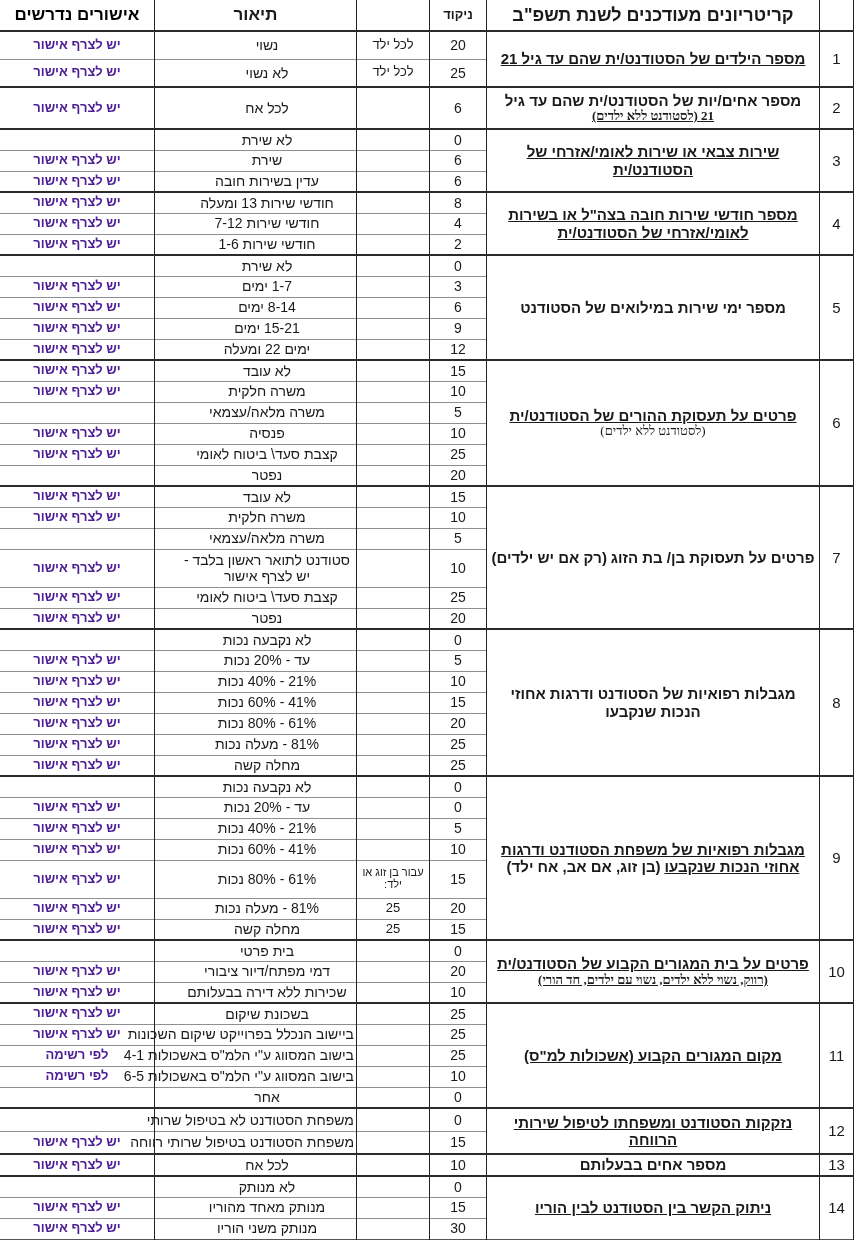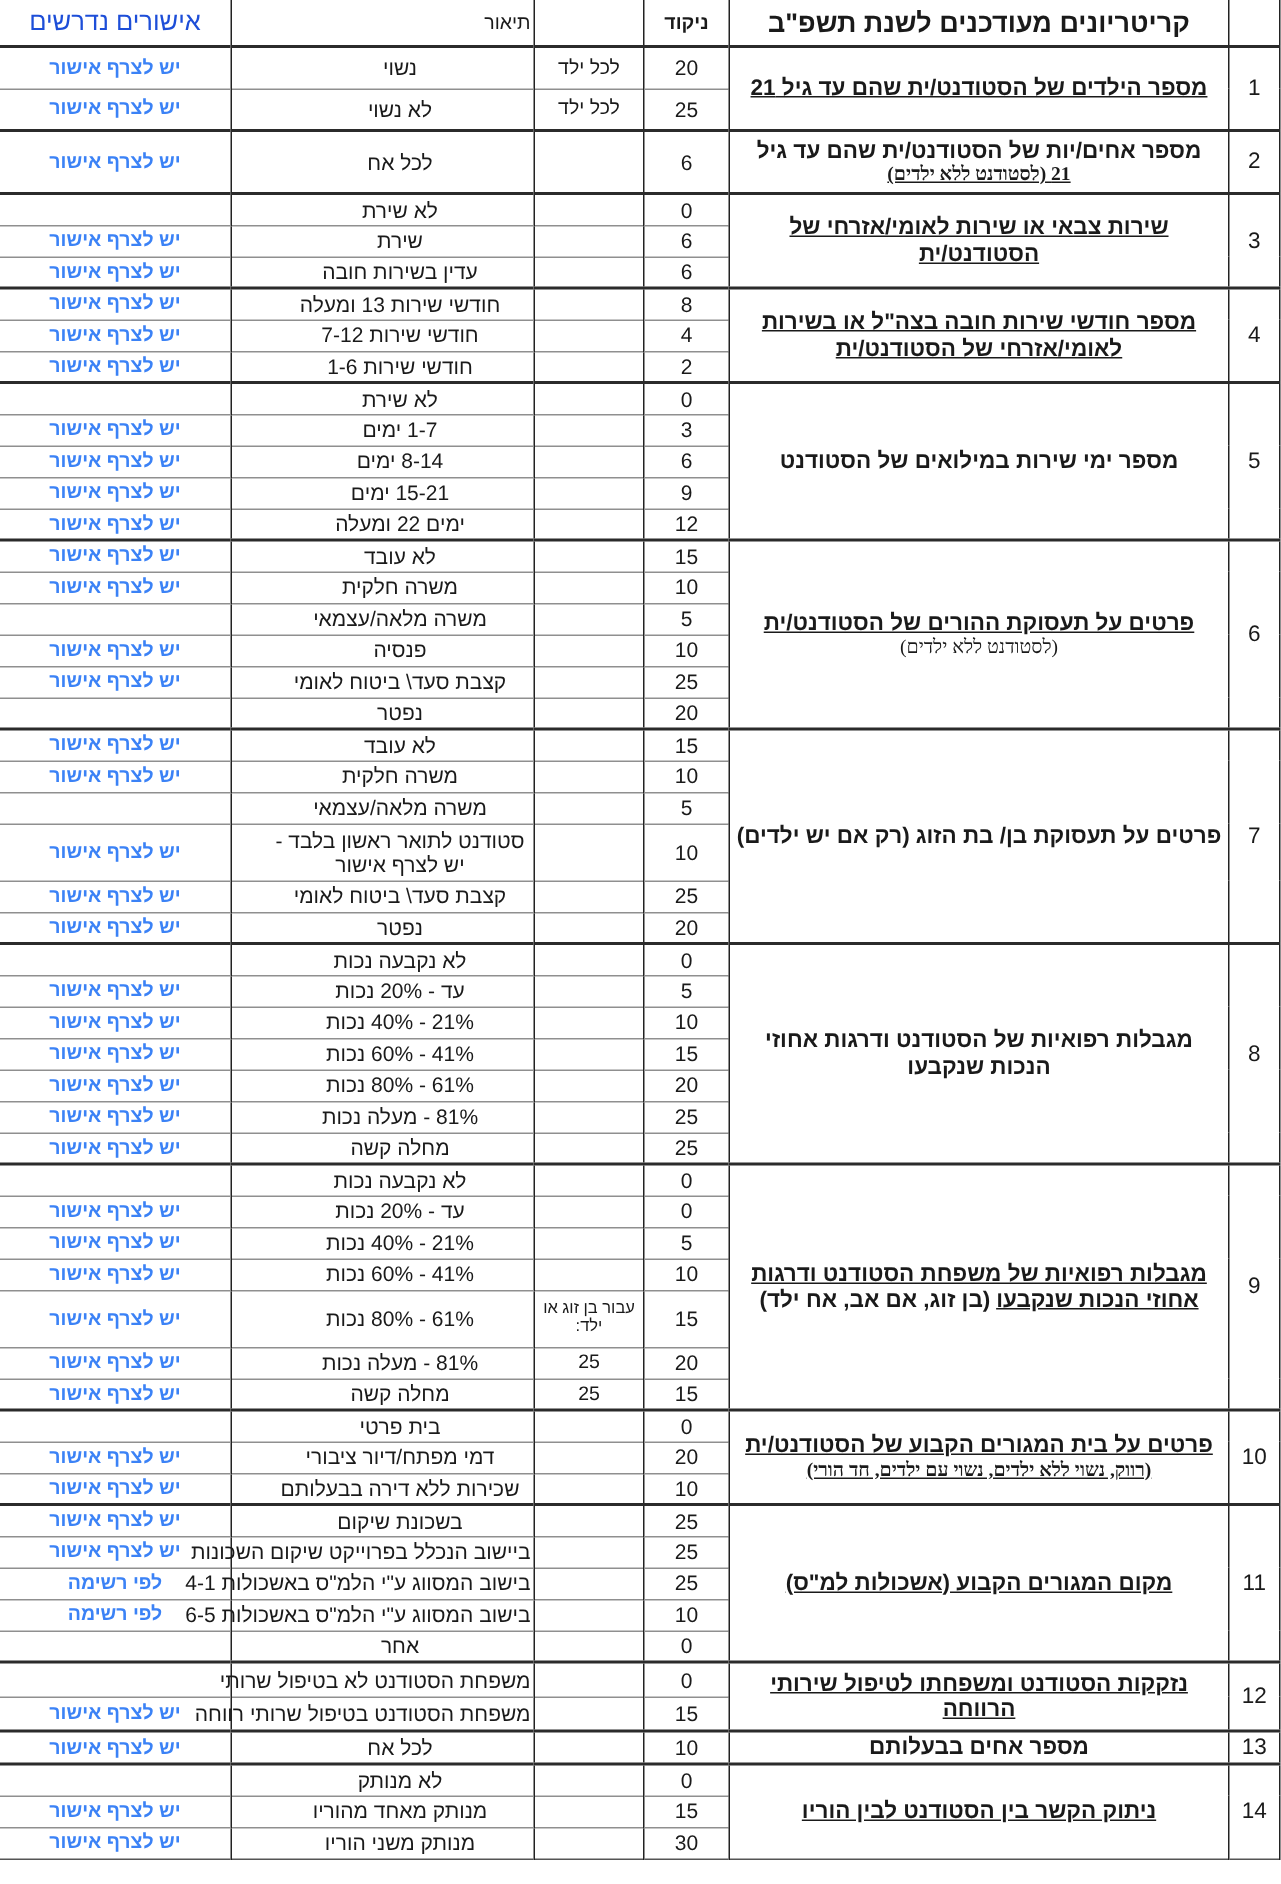--- a/index.html
+++ b/index.html
@@ -19,25 +19,25 @@
   .crit-main{font-weight:bold;font-size:15px;}
   .crit-paren{font-weight:bold;font-size:15px;}
   .crit-sub{font-weight:normal;font-size:13px;font-family:Liberation Serif, serif;}
   .bold{font-weight:bold;}
   .u{text-decoration:underline;}
   .c-desc{font-size:14px;white-space:nowrap;padding-left:25px;}
   .wrap{white-space:normal;}
   .c-note{font-size:13px;}
   .small{font-size:11px;line-height:1.05;}
   .c-score{font-size:14px;}
-  .c-appr{color:#3b82f6;font-weight:bold;font-size:13px;white-space:nowrap;}
+  .c-appr{color:#4c1d95;font-weight:bold;font-size:13px;white-space:nowrap;}
   .h-crit{font-size:18px;font-weight:bold;}
-  .h-desc{font-size:13px;font-weight:normal;text-align:right;}
+  .h-desc{font-size:17px;font-weight:bold;}
   .h-score{font-size:13px;font-weight:bold;}
-  .h-appr{font-size:17px;font-weight:normal;color:#1d4ed8;}
+  .h-appr{font-size:17px;font-weight:bold;color:#000000;}
 </style>
 </head>
 <body>
 
 <div class="page">
 <table>
   <colgroup>
     <col style="width:34px">
         <col style="width:333px">
         <col style="width:57px">

